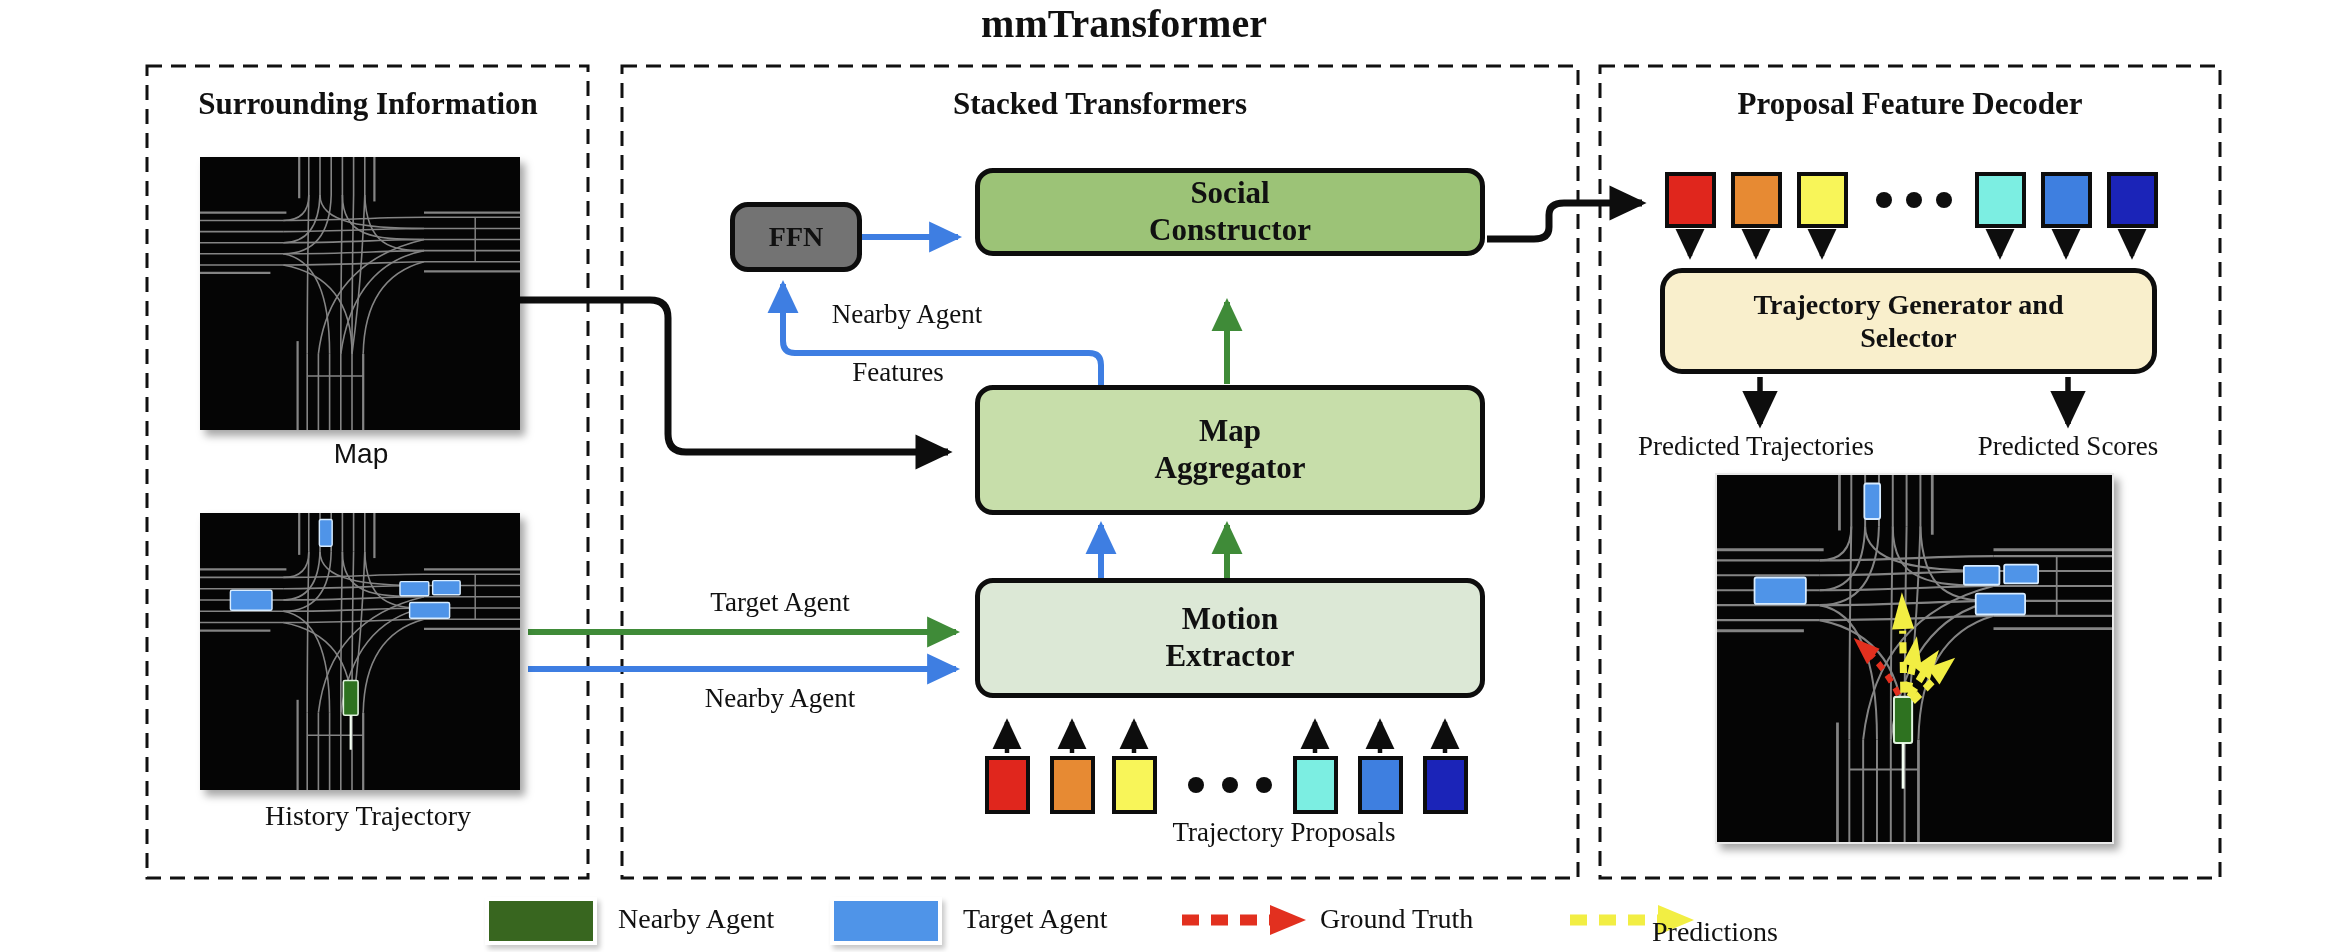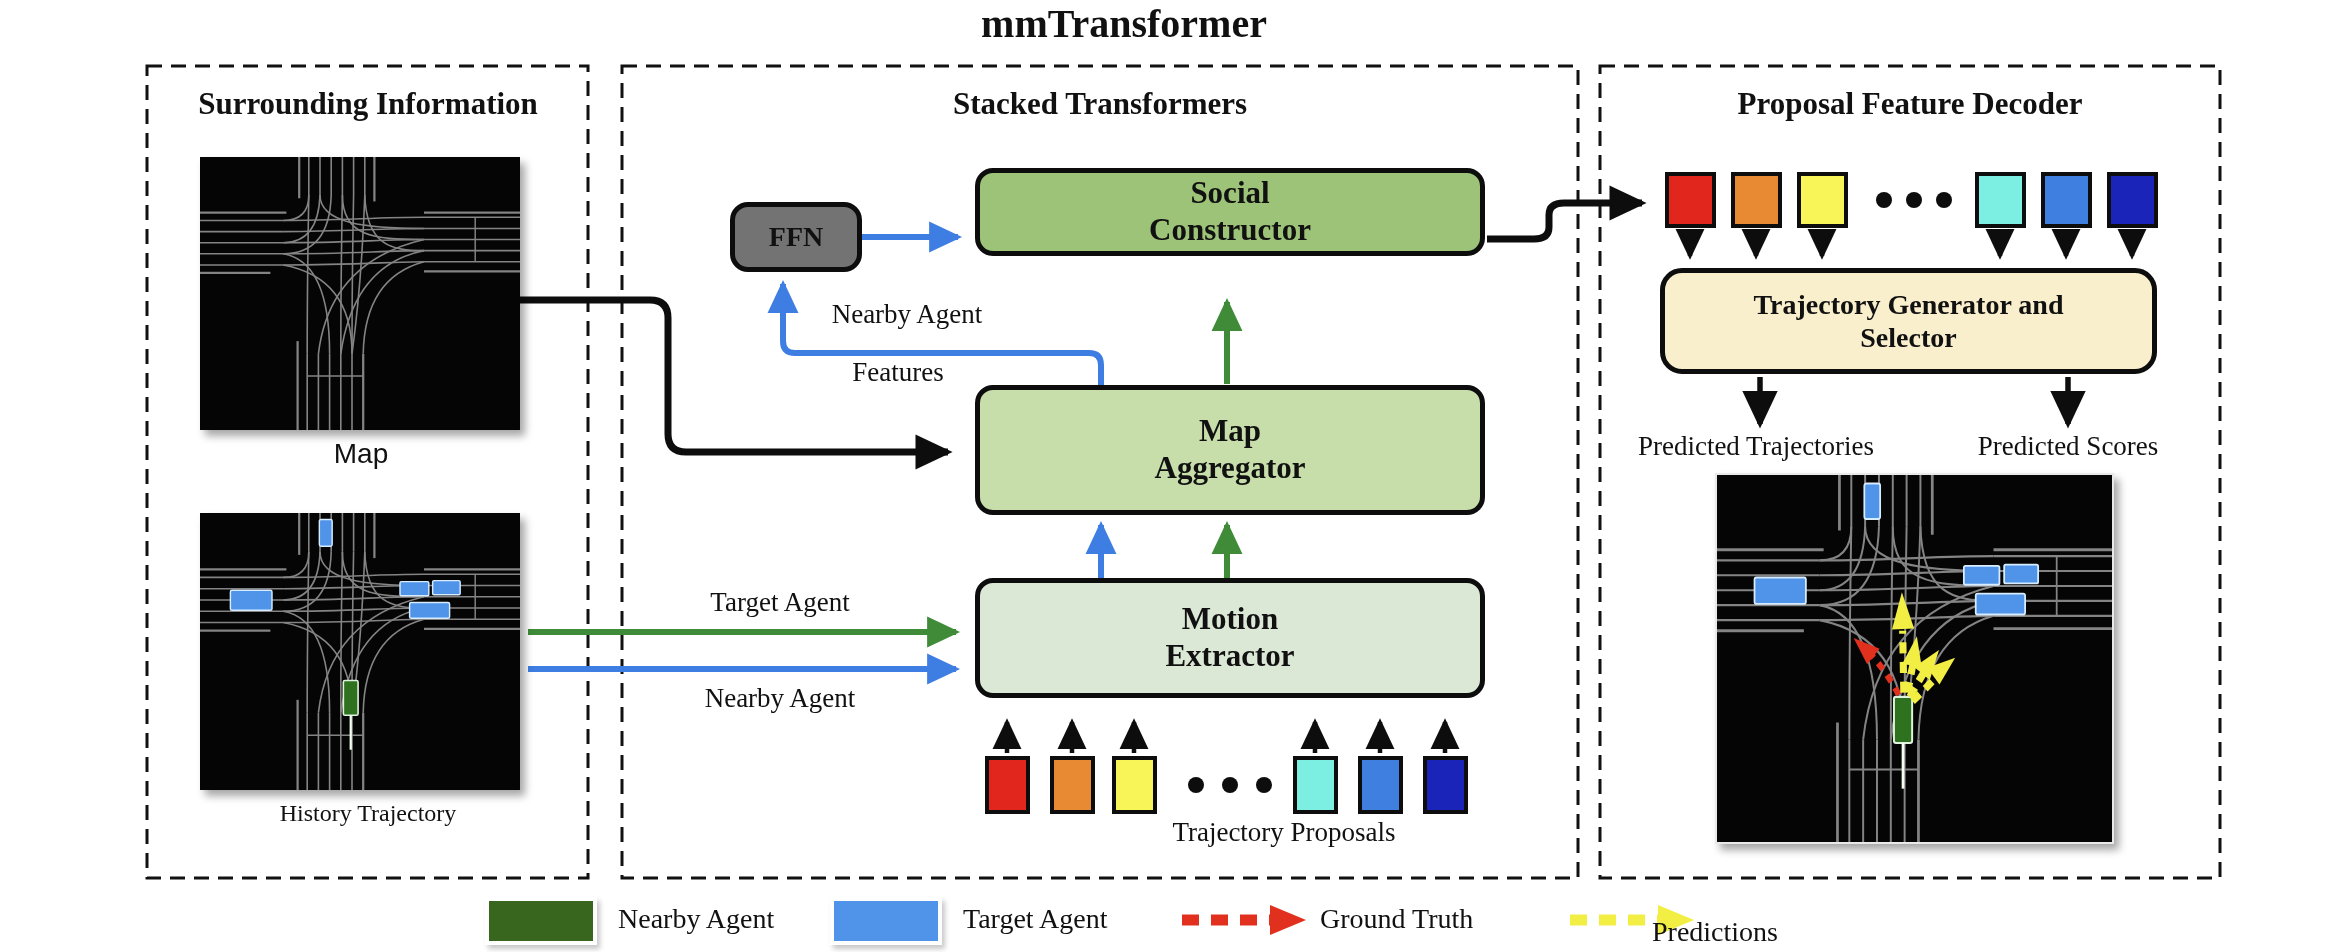--- a/index.html
+++ b/index.html
@@ -8,21 +8,21 @@
   .abs{position:absolute;}
   .ctr{transform:translateX(-50%);text-align:center;white-space:nowrap;}
   .figtitle{font-size:40px;font-weight:bold;}
   .panel-header{font-size:31px;font-weight:bold;}
   .box{position:absolute;border:5px solid #0d0d0d;border-radius:18px;box-sizing:border-box;
        display:flex;flex-direction:column;align-items:center;justify-content:center;
        font-weight:bold;text-align:center;line-height:1.18;}
   .box-lg{font-size:31px;}
   .box-sm{font-size:28px;}
   .anno{font-size:27px;line-height:1.1;}
-  .caption-serif{font-size:24px;}
+  .caption-serif{font-size:28px;}
   .caption-sans{font-size:28px;font-family:"Liberation Sans",sans-serif;}
   .mapimg{position:absolute;box-shadow:5px 6px 8px rgba(0,0,0,0.35);background:#000;}
   .mapimg svg{display:block;}
   .sq{position:absolute;top:0;border:4px solid #0d0d0d;box-sizing:border-box;}
   .dots{position:absolute;display:flex;}
   .dot{width:16px;height:16px;border-radius:50%;background:#0d0d0d;}
   .legend-label{font-size:28px;}
   .legend-swatch{position:absolute;width:104px;height:40px;border:4px solid #fff;
                  box-shadow:3px 4px 5px rgba(0,0,0,0.22);}
 </style>

